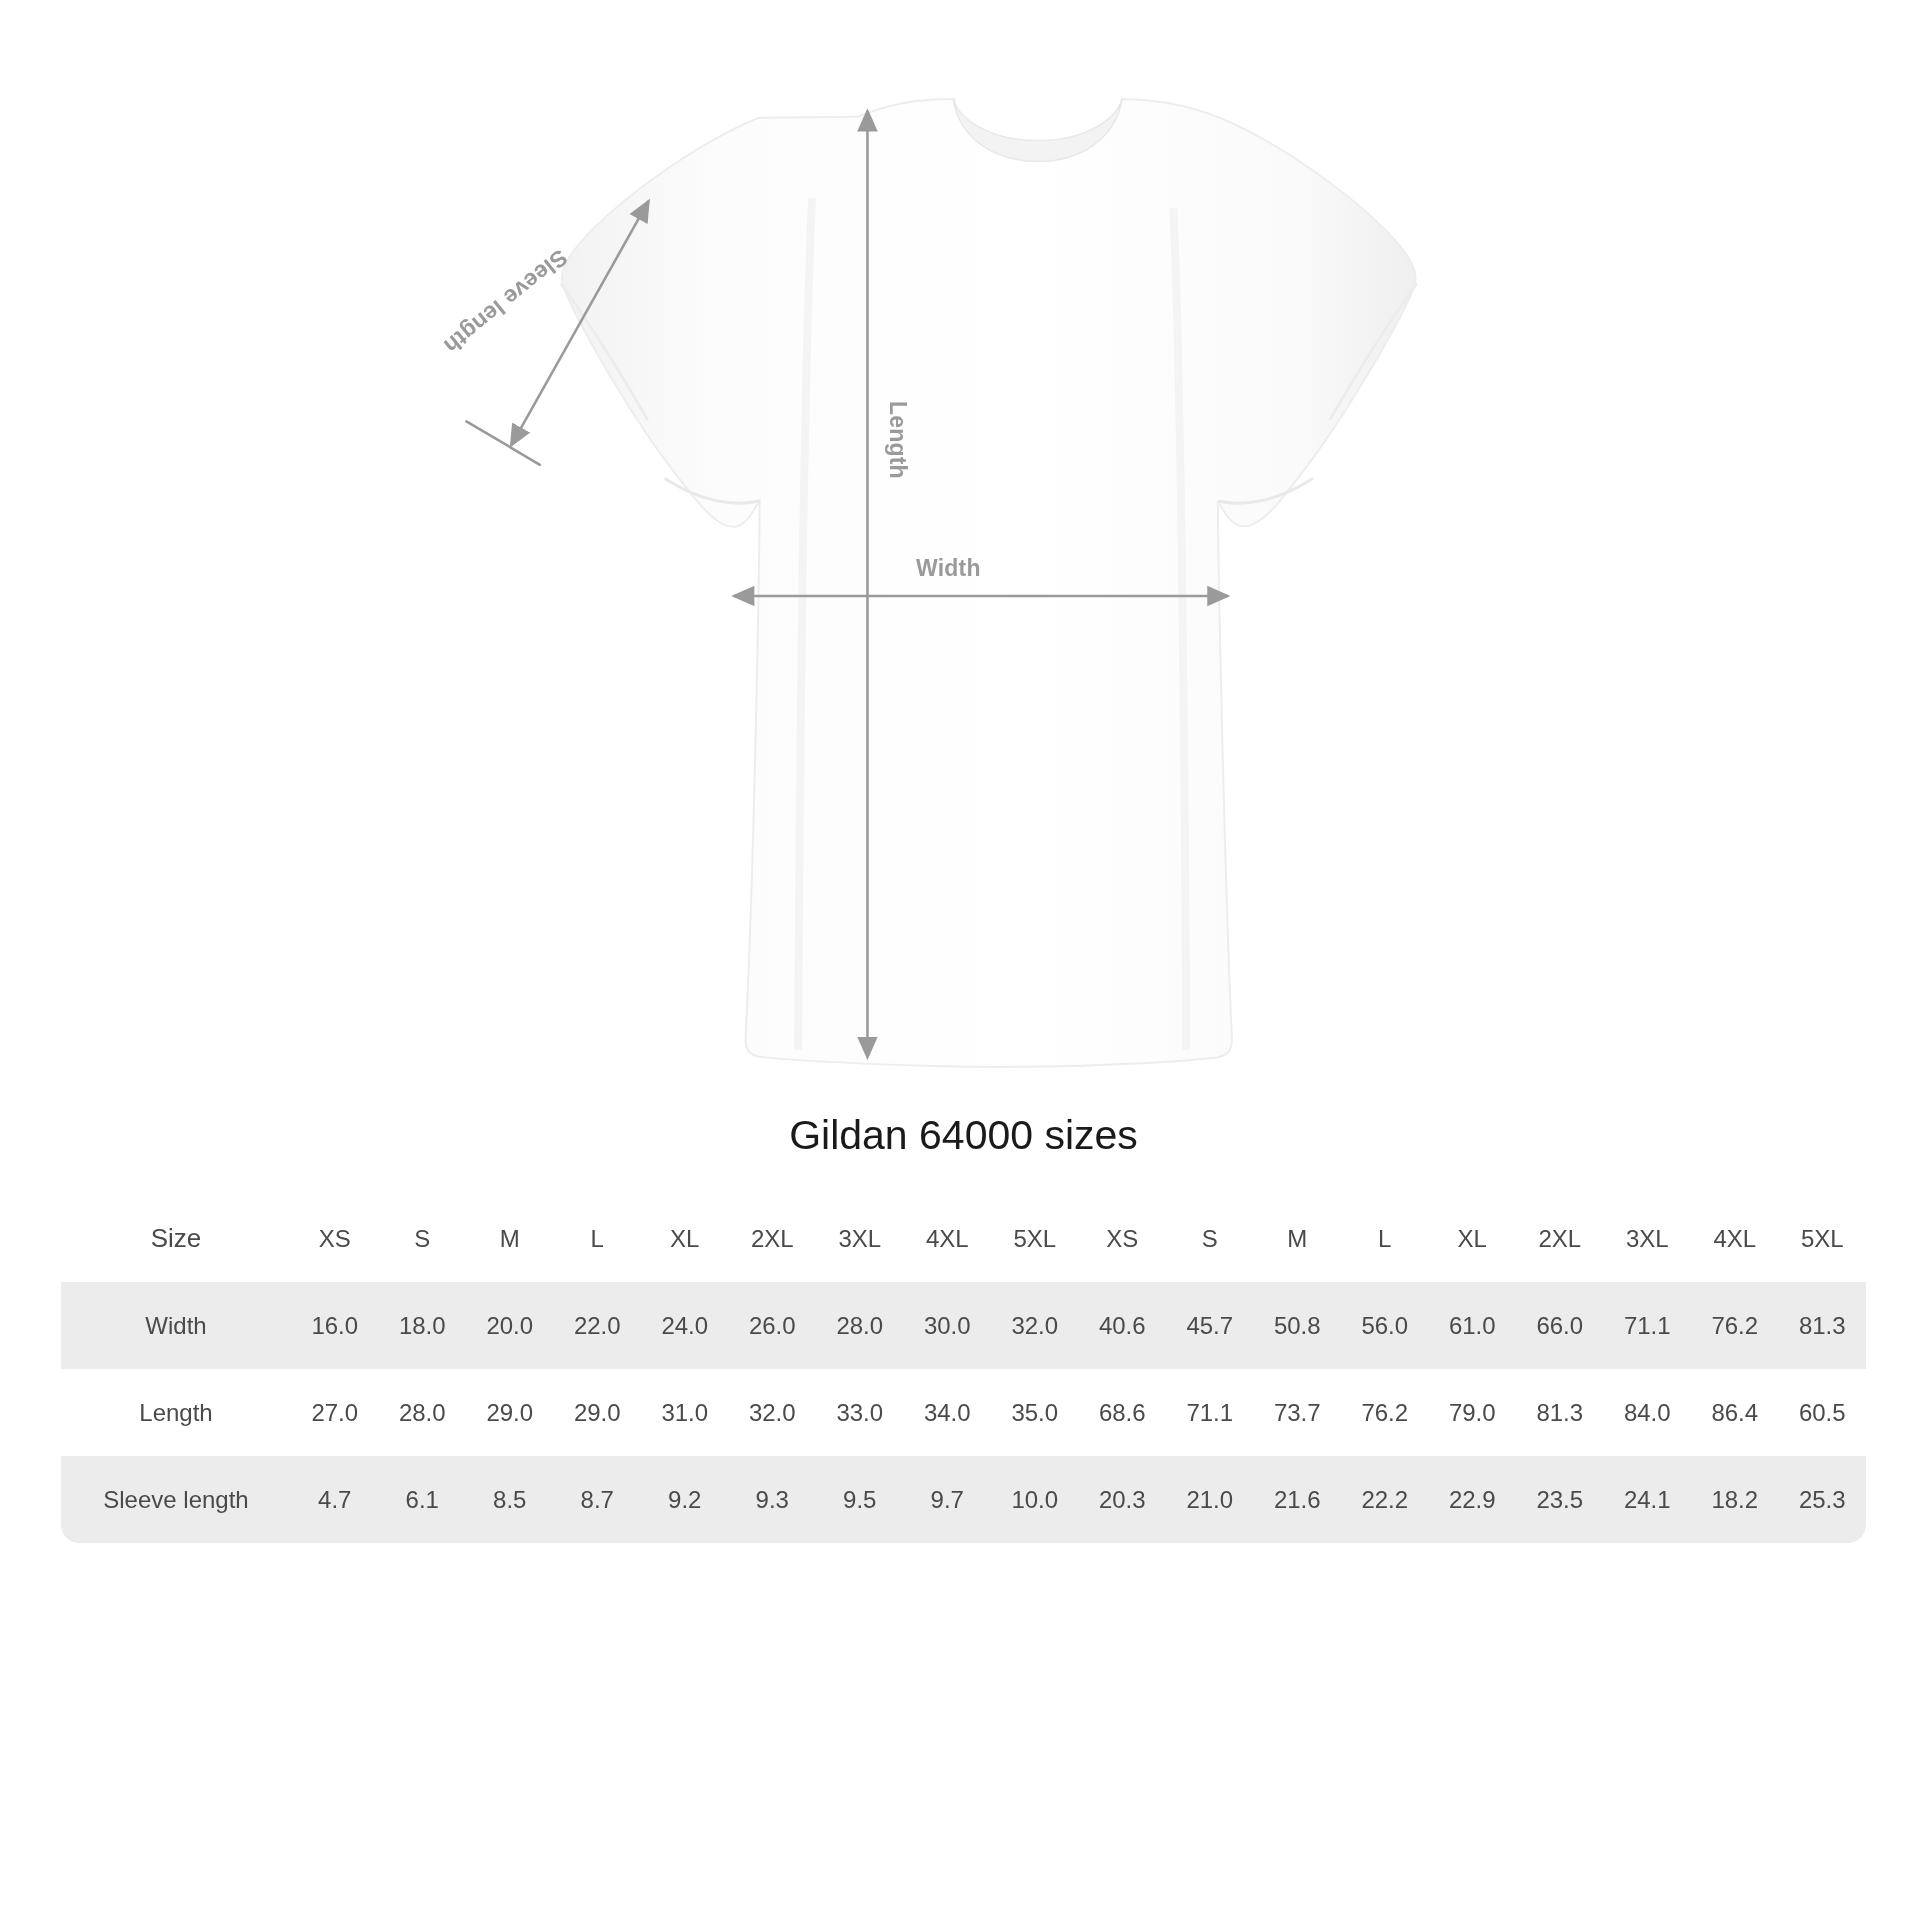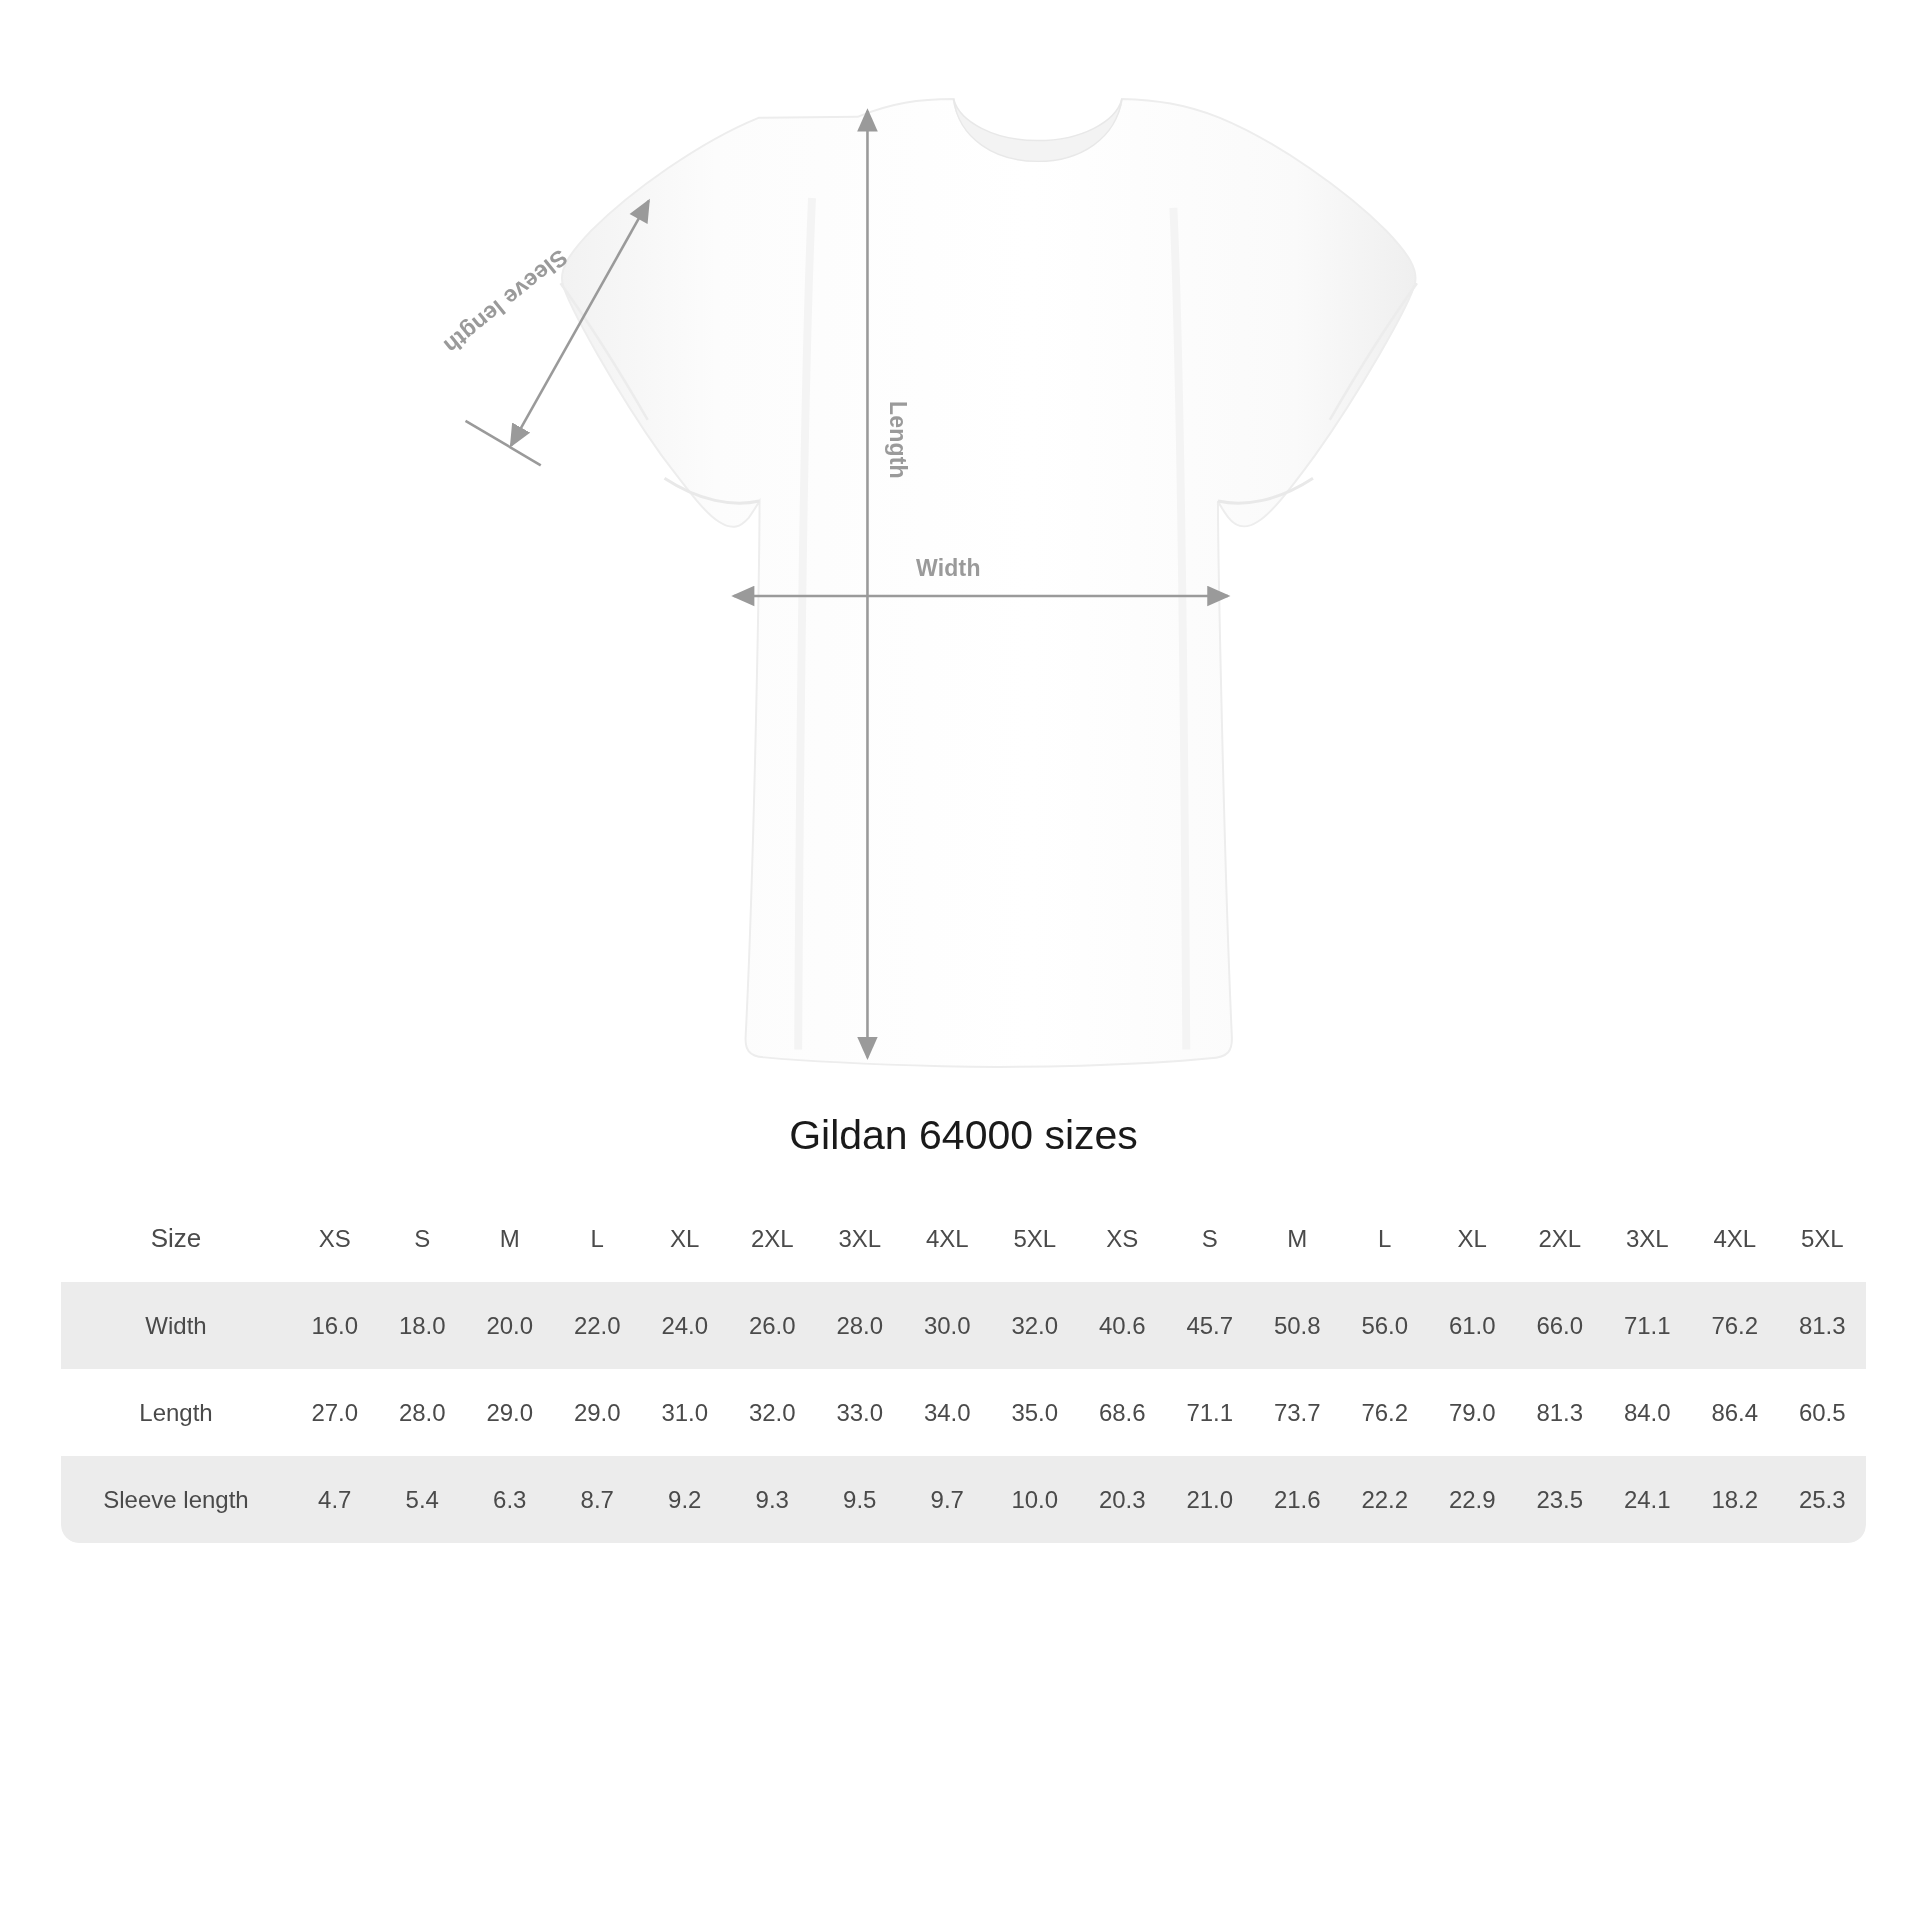--- a/index.html
+++ b/index.html
@@ -311,22 +311,22 @@
           <td>79.0</td>
           <td>81.3</td>
           <td>84.0</td>
           <td>86.4</td>
           <td>60.5</td>
         </tr>
 
         <tr class="body-row shaded">
           <td class="rowlabel">Sleeve length</td>
           <td>4.7</td>
-          <td>5.4</td>
-          <td>6.3</td>
+          <td>6.1</td>
+          <td>8.5</td>
           <td>8.7</td>
           <td>9.2</td>
           <td>9.3</td>
           <td>9.5</td>
           <td>9.7</td>
           <td>10.0</td>
           <td>20.3</td>
           <td>21.0</td>
           <td>21.6</td>
           <td>22.2</td>

